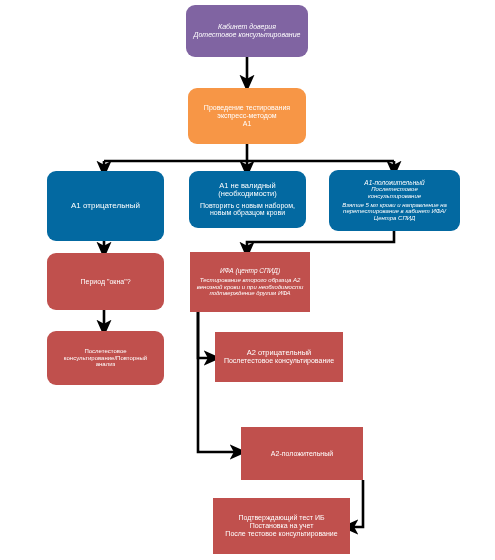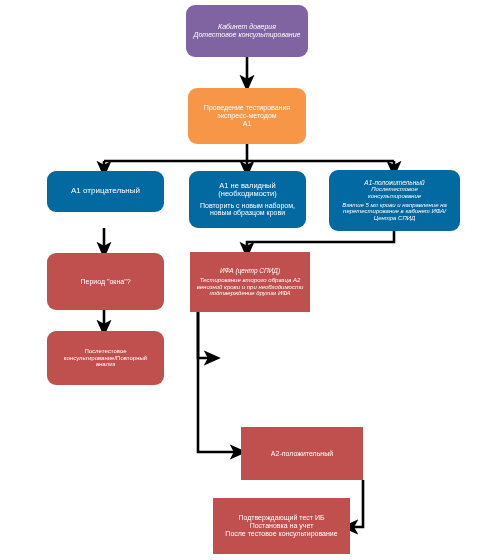--- a/index.html
+++ b/index.html
@@ -98,21 +98,21 @@
     <span class="ln">Кабинет доверия</span>
     <span class="ln">Дотестовое консультирование</span>
   </div>
 
   <div class="node rounded orange fs7" style="left:188px; top:88px; width:118px; height:56px;">
     <span class="ln">Проведение тестирования</span>
     <span class="ln">экспресс-методом</span>
     <span class="ln">А1</span>
   </div>
 
-  <div class="node rounded blue fs8" style="left:47px; top:171px; width:117px; height:41px;text-align:center;">
+  <div class="node rounded blue fs8" style="left:47px; top:171px; width:117px; height:70px;text-align:center;">
     <span class="ln">А1  отрицательный</span>
   </div>
 
   <div class="node rounded blue fs7" style="left:189px; top:171px; width:117px; height:57px;">
     <span class="ln fs75">А1   не валидный</span>
     <span class="ln fs75">(необходимости)</span>
     <span class="ln" style="margin-top:3px;">Повторить с новым набором,</span>
     <span class="ln">новым образцом крови</span>
   </div>
 
@@ -135,20 +135,24 @@
     <span class="ln">анализ</span>
   </div>
 
   <div class="node sharp red fs6 t-italic" style="left:190px; top:252px; width:120px; height:60px;">
     <span class="ln fs65">ИФА (центр СПИД)</span>
     <span class="ln" style="margin-top:3px;">Тестирование второго образца А2</span>
     <span class="ln">венозной крови и при необходимости</span>
     <span class="ln">подтверждение другим ИФА</span>
   </div>
 
+  <div class="node sharp red fs7" style="left:215px; top:332px; width:128px; height:50px;">
+    <span class="ln fs75">А2   отрицательный</span>
+    <span class="ln">Послетестовое консультирование</span>
+  </div>
 
   <div class="node sharp red fs7" style="left:241px; top:427px; width:122px; height:53px;">
     <span class="ln">А2-положительный</span>
   </div>
 
   <div class="node sharp red fs7" style="left:213px; top:498px; width:137px; height:56px;">
     <span class="ln">Подтверждающий тест ИБ</span>
     <span class="ln">Постановка на учет</span>
     <span class="ln">После тестовое консультирование</span>
   </div>

